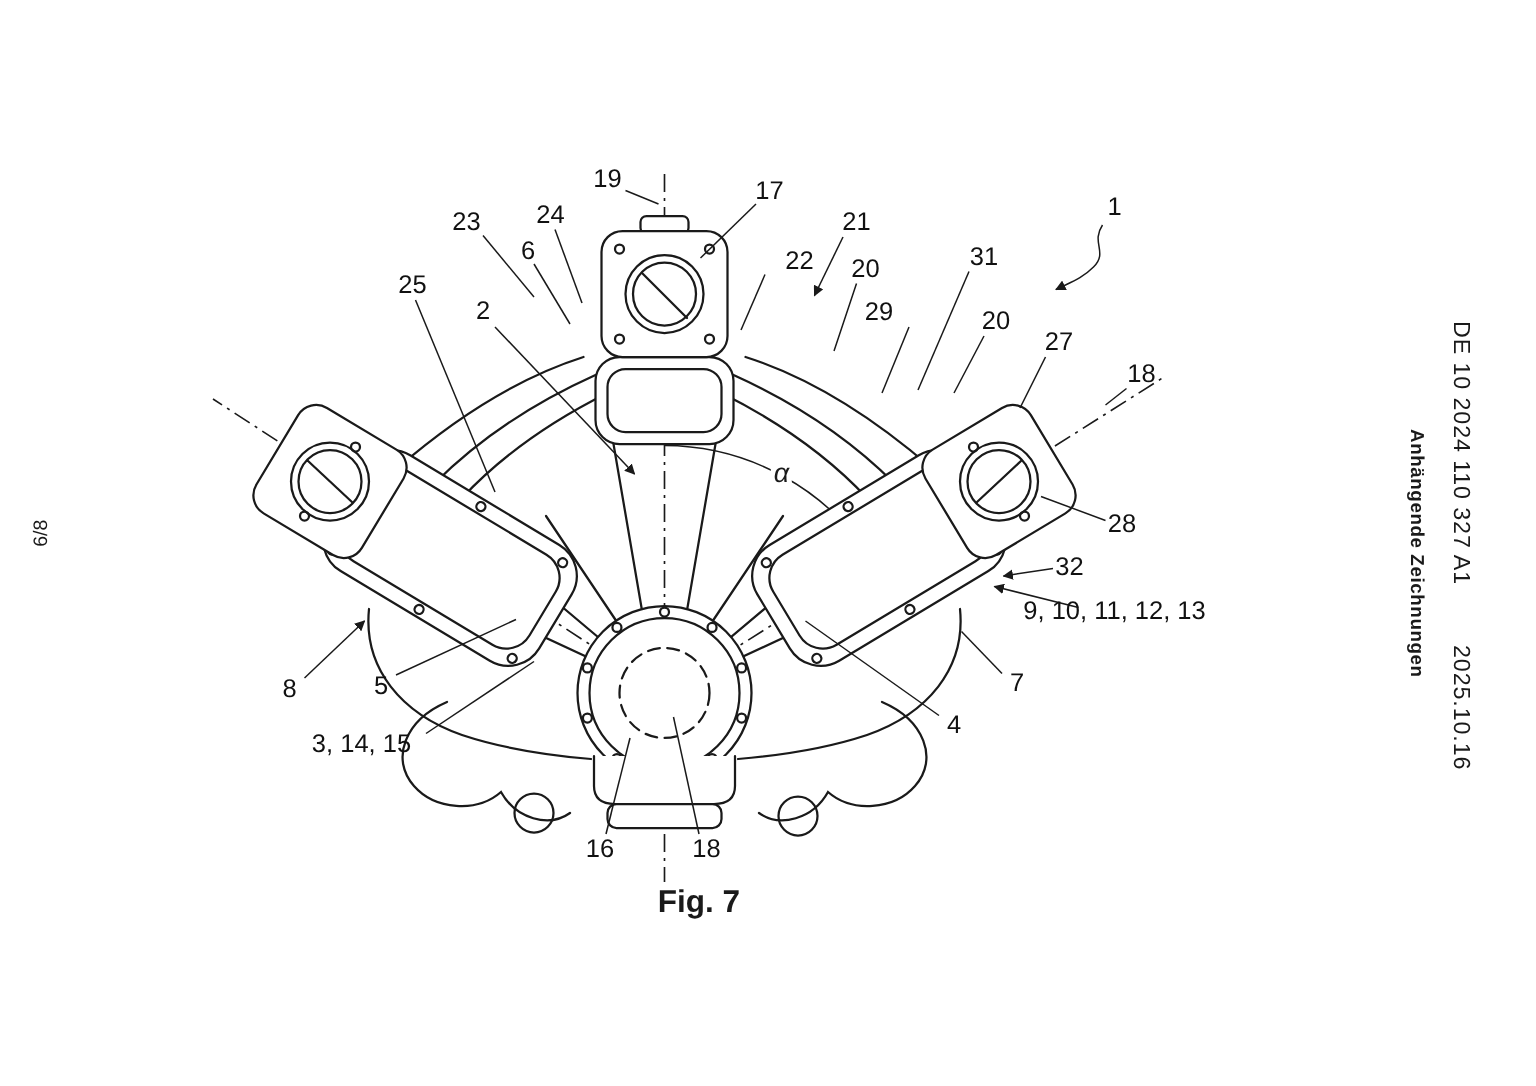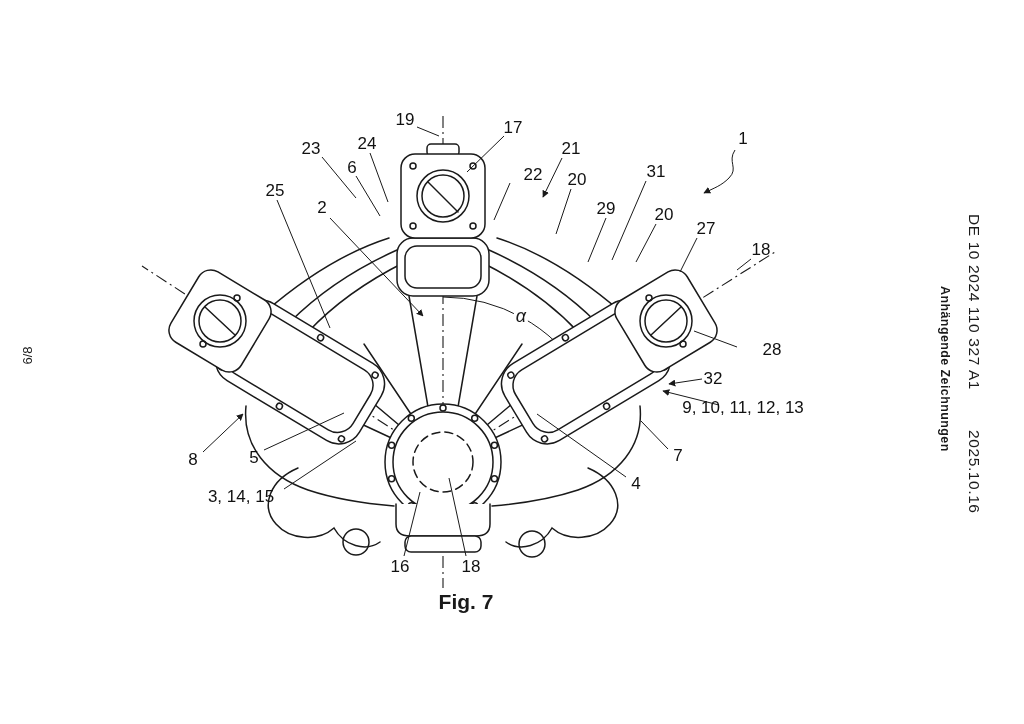--- a/index.html
+++ b/index.html
@@ -200,28 +200,28 @@
 
   <div class="ref" style="left:405px; top:119px">19</div>
   <div class="ref" style="left:513px; top:127px">17</div>
   <div class="ref" style="left:311px; top:148px">23</div>
   <div class="ref" style="left:367px; top:143px">24</div>
   <div class="ref" style="left:352px; top:167px">6</div>
   <div class="ref" style="left:571px; top:148px">21</div>
   <div class="ref" style="left:533px; top:174px">22</div>
   <div class="ref" style="left:577px; top:179px">20</div>
   <div class="ref" style="left:656px; top:171px">31</div>
-  <div class="ref" style="left:606px; top:208px">29</div>
+  <div class="ref" style="left:586px; top:208px">29</div>
   <div class="ref" style="left:664px; top:214px">20</div>
   <div class="ref" style="left:743px; top:138px">1</div>
   <div class="ref" style="left:706px; top:228px">27</div>
   <div class="ref" style="left:761px; top:249px">18</div>
   <div class="ref" style="left:275px; top:190px">25</div>
   <div class="ref" style="left:322px; top:207px">2</div>
-  <div class="ref" style="left:772px; top:349px">28</div>
+  <div class="ref" style="left:748px; top:349px">28</div>
   <div class="ref" style="left:713px; top:378px">32</div>
   <div class="ref" style="left:743px; top:407px">9, 10, 11, 12, 13</div>
   <div class="ref" style="left:193px; top:459px">8</div>
   <div class="ref" style="left:254px; top:457px">5</div>
   <div class="ref" style="left:241px; top:496px">3, 14, 15</div>
   <div class="ref" style="left:678px; top:455px">7</div>
   <div class="ref" style="left:636px; top:483px">4</div>
   <div class="ref" style="left:400px; top:566px">16</div>
   <div class="ref" style="left:471px; top:566px">18</div>
 

